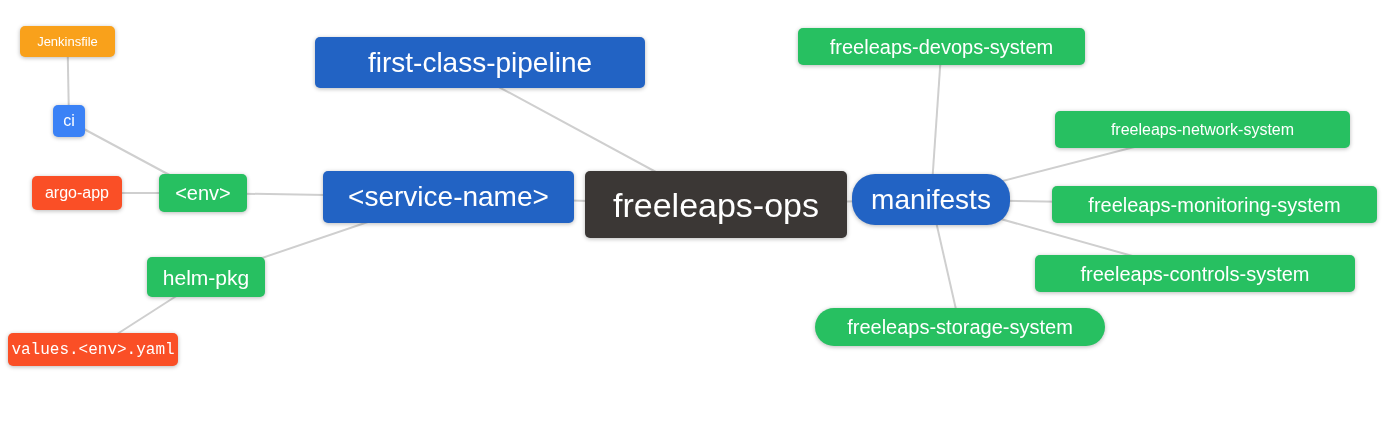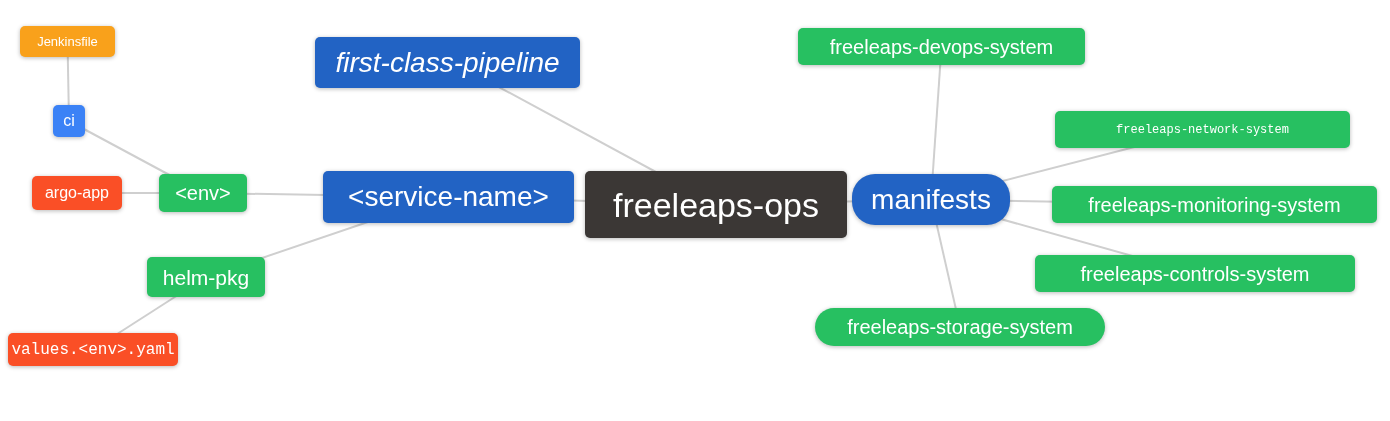--- a/index.html
+++ b/index.html
@@ -52,28 +52,28 @@
       <line x1="69" y1="121" x2="67.5" y2="41.5" stroke="#cfcfcf" stroke-width="2"></line>
       <line x1="206" y1="277" x2="93" y2="349.5" stroke="#cfcfcf" stroke-width="2"></line>
       <line x1="931" y1="199.5" x2="941.5" y2="46.5" stroke="#cfcfcf" stroke-width="2"></line>
       <line x1="931" y1="199.5" x2="1202.5" y2="129.5" stroke="#cfcfcf" stroke-width="2"></line>
       <line x1="931" y1="199.5" x2="1214.5" y2="204.5" stroke="#cfcfcf" stroke-width="2"></line>
       <line x1="931" y1="199.5" x2="1195" y2="273.5" stroke="#cfcfcf" stroke-width="2"></line>
       <line x1="931" y1="199.5" x2="960" y2="327" stroke="#cfcfcf" stroke-width="2"></line>
     </svg>
   <div id="nodes">
       <div class="node" style="left: 585px; top: 171px; width: 262px; height: 67px; font-size: 34px; background: rgb(59, 55, 53);">freeleaps-ops</div>
-      <div class="node" style="left: 315px; top: 37px; width: 265px; height: 51px; font-size: 28px; background: rgb(34, 99, 196); font-style: italic;">first-class-pipeline</div>
+      <div class="node" style="left: 315px; top: 37px; width: 330px; height: 51px; font-size: 28px; background: rgb(34, 99, 196);">first-class-pipeline</div>
       <div class="node" style="left: 316px; top: 171px; width: 251px; height: 52px; font-size: 28px; background: rgb(34, 99, 196); margin-left: 7px;">&lt;service-name&gt;</div>
       <div class="node" style="left: 852px; top: 174px; width: 158px; height: 51px; font-size: 28px; background: rgb(34, 99, 196); border-radius: 23px;">manifests</div>
       <div class="node" style="left: 159px; top: 174px; width: 88px; height: 38px; font-size: 20px; background: rgb(39, 192, 97);">&lt;env&gt;</div>
       <div class="node" style="left: 147px; top: 257px; width: 118px; height: 40px; font-size: 21px; background: rgb(39, 192, 97);">helm-pkg</div>
       <div class="node" style="left: 53px; top: 105px; width: 32px; height: 32px; font-size: 16px; background: #3b82f6;">ci</div>
       <div class="node" style="left: 32px; top: 176px; width: 90px; height: 34px; font-size: 16px; background: rgb(250, 79, 38);">argo-app</div>
       <div class="node" style="left: 8px; top: 333px; width: 170px; height: 33px; font-size: 16px; background: rgb(250, 79, 38); font-family: Liberation Mono, monospace;">values.&lt;env&gt;.yaml</div>
       <div class="node" style="left: 20px; top: 26px; width: 95px; height: 31px; font-size: 13px; background: rgb(249, 161, 27);">Jenkinsfile</div>
       <div class="node" style="left: 798px; top: 28px; width: 287px; height: 37px; font-size: 20px; background: rgb(39, 192, 97);">freeleaps-devops-system</div>
-      <div class="node" style="left: 1055px; top: 111px; width: 295px; height: 37px; font-size: 12px; background: rgb(39, 192, 97); font-family: Liberation Mono, monospace;">freeleaps-network-system</div>
+      <div class="node" style="left: 1055px; top: 111px; width: 295px; height: 37px; font-size: 16px; background: rgb(39, 192, 97);">freeleaps-network-system</div>
       <div class="node" style="left: 1052px; top: 186px; width: 325px; height: 37px; font-size: 20px; background: rgb(39, 192, 97);">freeleaps-monitoring-system</div>
       <div class="node" style="left: 1035px; top: 255px; width: 320px; height: 37px; font-size: 20px; background: rgb(39, 192, 97);">freeleaps-controls-system</div>
       <div class="node" style="left: 815px; top: 308px; width: 290px; height: 38px; font-size: 20px; background: rgb(39, 192, 97); border-radius: 19px;">freeleaps-storage-system</div>
     </div>
 </div>
 
 </body></html>

